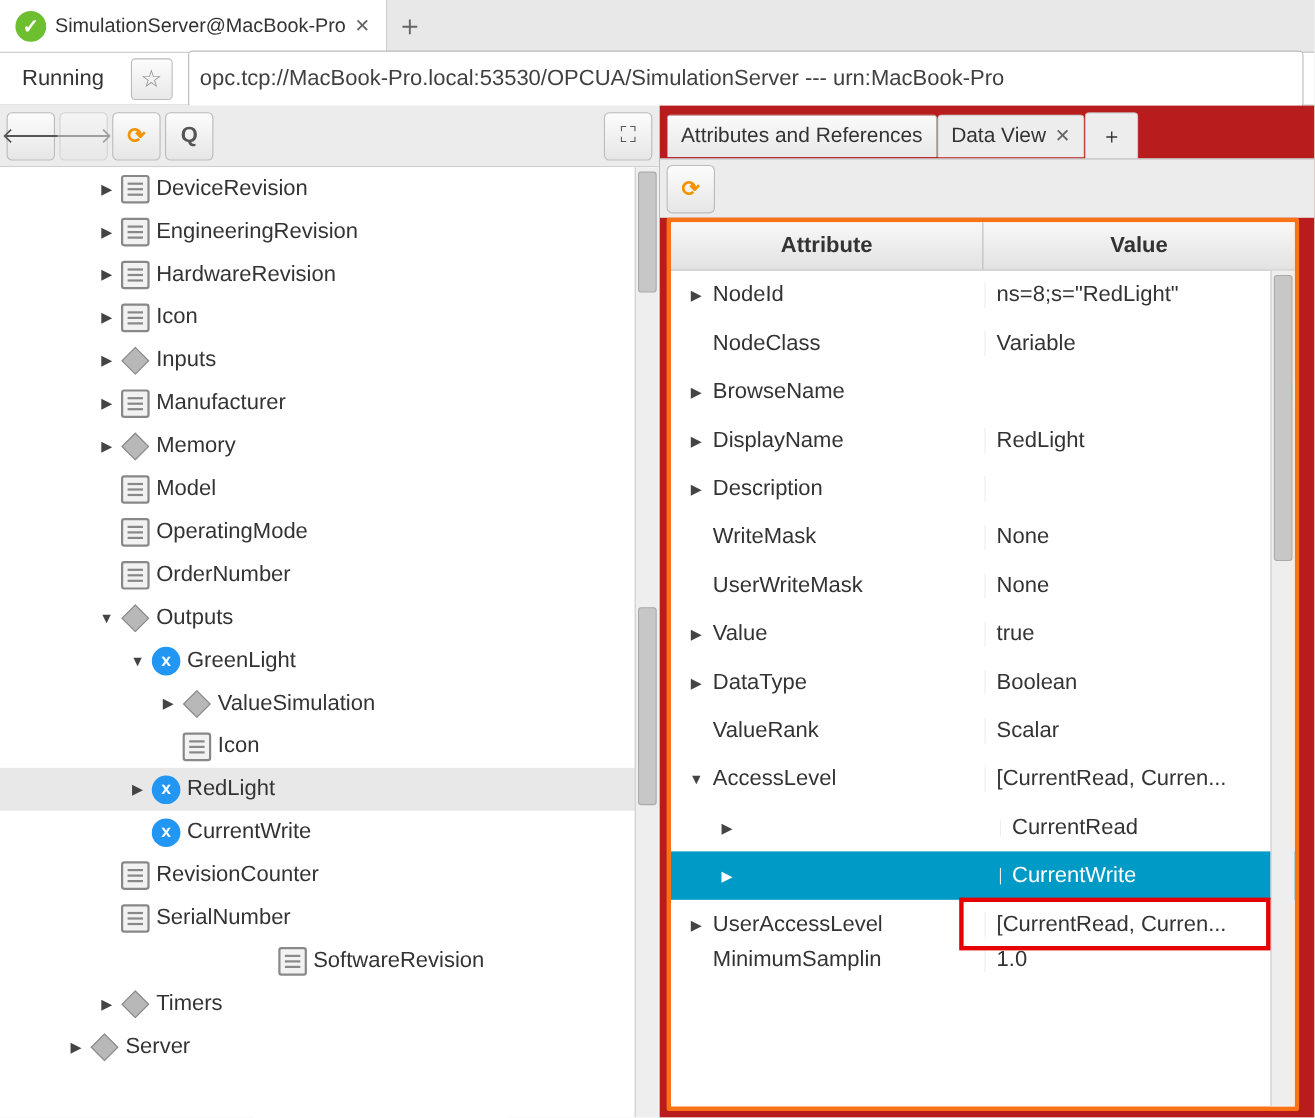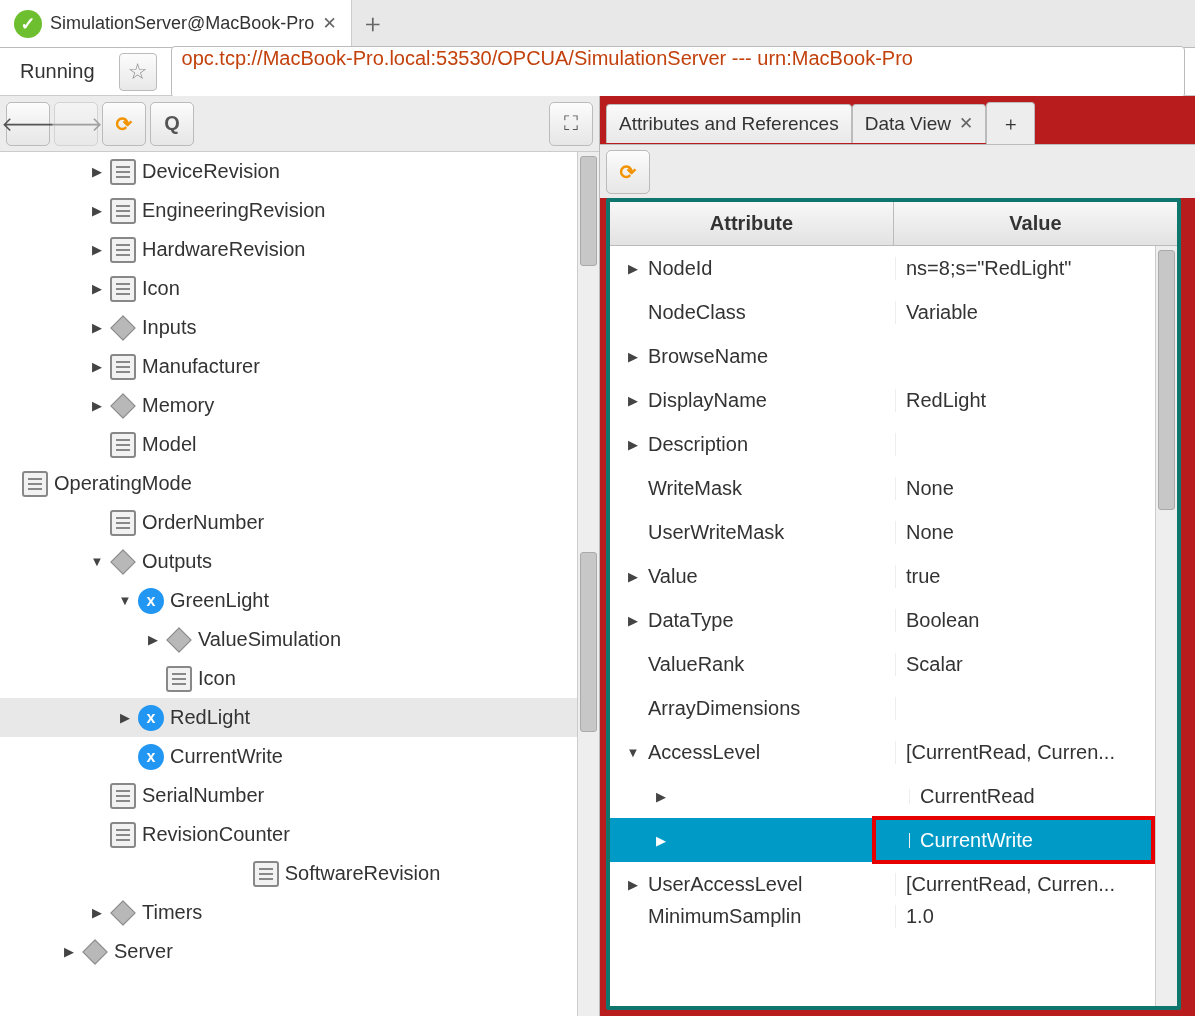--- a/index.html
+++ b/index.html
@@ -3,21 +3,21 @@
 <meta charset="utf-8">
 <style>
 * { box-sizing: border-box; margin: 0; padding: 0; }
 body { font-family: Arial, Helvetica, sans-serif; font-size: 18px; color: #333; background: #f2f2f2; width: 1195px; height: 1016px; overflow: hidden; }
 .tabbar { display: flex; align-items: center; height: 48px; background: #e8e8e8; border-bottom: 1px solid #bbb; }
 .tab { display: flex; align-items: center; padding: 0 14px; height: 100%; background: #fff; border-right: 1px solid #ccc; gap: 8px; }
 .tab-add { width: 42px; display: flex; align-items: center; justify-content: center; color: #666; font-size: 26px; }
 .status-row { display: flex; align-items: center; height: 48px; padding: 0 10px; gap: 14px; background: #fff; border-bottom: 1px solid #ccc; }
 .status-label { padding: 0 10px; font-size: 20px; }
 .star-btn { width: 38px; height: 38px; border: 1px solid #bbb; border-radius: 4px; background: linear-gradient(#fcfcfc,#e8e8e8); display: flex; align-items: center; justify-content: center; color: #888; font-size: 22px; }
-.addr { flex: 1; height: 52px; border: 1px solid #bbb; border-radius: 4px; background: #fff; display: flex; padding: 0 10px; color: #c2410c; font-size: 20px; overflow: hidden; white-space: nowrap; }
+.addr { flex: 1; height: 52px; border: 1px solid #bbb; border-radius: 4px; background: #fff; display: flex; align-items: center; padding: 0 10px; color: #404040; font-size: 20px; overflow: hidden; white-space: nowrap; }
 .split { display: flex; height: calc(1016px - 48px - 48px); }
 .left-pane { width: 600px; border-right: 1px solid #bbb; background: #fff; display: flex; flex-direction: column; }
 .right-pane { flex: 1; background: #b91c1c; display: flex; flex-direction: column; }
 .toolbar { display: flex; align-items: center; height: 56px; padding: 6px; gap: 4px; background: #ececec; border-bottom: 1px solid #ccc; }
 .tool-btn { width: 44px; height: 44px; border: 1px solid #bbb; border-radius: 5px; background: linear-gradient(#fcfcfc,#e6e6e6); display: flex; align-items: center; justify-content: center; font-size: 20px; color: #555; }
 .tool-btn.orange { color: #f29300; font-weight: bold; }
 .toolbar-spacer { flex: 1; }
 .tree { flex: 1; overflow: auto; background: #fff; position: relative; }
 .tree-row { display: flex; align-items: center; height: 39px; white-space: nowrap; font-size: 20px; }
 .tree-row.selected { background: #e8e8e8; }
@@ -26,21 +26,21 @@
 .icon-prop { border: 2px solid #888; border-radius: 3px; background: #f2f2f2; }
 .icon-prop::before { content: ""; display: block; width: 14px; height: 2px; background: #888; box-shadow: 0 5px 0 #888, 0 -5px 0 #888; }
 .icon-cube { transform: rotate(45deg); width: 18px; height: 18px; background: #b8b8b8; border: 1px solid #888; }
 .icon-varx { width: 26px; height: 26px; border-radius: 50%; background: #2196f3; color: #fff; font-size: 16px; font-weight: bold; display: flex; align-items: center; justify-content: center; }
 .scroll-y { position: absolute; right: 0; top: 0; bottom: 0; width: 22px; background: #eee; border-left: 1px solid #ccc; }
 .scroll-thumb { position: absolute; left: 2px; right: 2px; background: #c7c7c7; border: 1px solid #aaa; border-radius: 3px; }
 .panel-tabs { display: flex; align-items: center; height: 48px; padding: 6px 6px 0 6px; gap: 0; }
 .ptab { padding: 8px 12px; border: 1px solid #bbb; border-bottom: none; background: linear-gradient(#fafafa,#e8e8e8); border-radius: 4px 4px 0 0; font-size: 19px; display: flex; align-items: center; gap: 8px; }
 .ptab.inactive { background: #ededed; }
 .panel-toolbar { display: flex; align-items: center; height: 54px; padding: 6px; border-top: 1px solid #bbb; background: #ececec; }
-.attr-table { flex: 1; border: 4px solid #0f766e; border-radius: 2px; margin: 0 14px 6px 6px; background: #fff; position: relative; overflow: hidden; }
+.attr-table { flex: 1; border: 4px solid #f97316; border-radius: 2px; margin: 0 14px 6px 6px; background: #fff; position: relative; overflow: hidden; }
 .attr-header { display: flex; height: 44px; background: linear-gradient(#f8f8f8,#e2e2e2); border-bottom: 1px solid #bbb; }
 .attr-header > div { flex: 1; display: flex; align-items: center; justify-content: center; font-weight: bold; font-size: 20px; border-right: 1px solid #bbb; }
 .attr-body { position: relative; height: calc(100% - 44px); }
 .attr-row { display: flex; height: 44px; align-items: center; font-size: 20px; }
 .attr-row .acell { flex: 1; padding-left: 8px; display: flex; align-items: center; gap: 6px; border-right: 1px solid #eee; }
 .attr-row .vcell { flex: 1; padding-left: 10px; overflow: hidden; white-space: nowrap; }
 .attr-row.selected { background: #009ac7; color: #fff; }
 .redbox { position: absolute; border: 4px solid #e60000; pointer-events: none; }
 .check-icon { width: 28px; height: 28px; border-radius: 50%; background: #6dbf2f; color: #fff; display: flex; align-items: center; justify-content: center; font-size: 18px; font-weight: bold; }
 .close-x { color: #666; font-size: 17px; }
@@ -126,21 +126,21 @@
           <span class="node-icon">
             <span class="icon-cube"></span>
           </span>
           <span>Memory</span>
         </div>
         <div class="tree-row" style="padding-left: 88px;">
           <span class="expander"></span>
           <span class="node-icon icon-prop"></span>
           <span>Model</span>
         </div>
-        <div class="tree-row" style="">
+        <div class="tree-row" style="padding-left: 88px;">
           <span class="expander"></span>
           <span class="node-icon icon-prop"></span>
           <span>OperatingMode</span>
         </div>
         <div class="tree-row" style="padding-left: 88px;">
           <span class="expander"></span>
           <span class="node-icon icon-prop"></span>
           <span>OrderNumber</span>
         </div>
         <div class="tree-row" style="padding-left: 88px;">
@@ -179,26 +179,26 @@
         <div class="tree-row" style="padding-left: 116px;">
           <span class="expander"></span>
           <span class="node-icon">
             <span class="icon-varx">x</span>
           </span>
           <span>CurrentWrite</span>
         </div>
         <div class="tree-row" style="padding-left: 88px;">
           <span class="expander"></span>
           <span class="node-icon icon-prop"></span>
+          <span>RevisionCounter</span>
+        </div>
+        <div class="tree-row" style="padding-left: 88px;">
+          <span class="expander"></span>
+          <span class="node-icon icon-prop"></span>
           <span>SerialNumber</span>
-        </div>
-        <div class="tree-row" style="padding-left: 88px;">
-          <span class="expander"></span>
-          <span class="node-icon icon-prop"></span>
-          <span>RevisionCounter</span>
         </div>
         <div class="tree-row" style="padding-left: 72px; justify-content: center;">
           <span class="expander"></span>
           <span class="node-icon icon-prop"></span>
           <span>SoftwareRevision</span>
         </div>
         <div class="tree-row" style="padding-left: 88px;">
           <span class="expander">▶</span>
           <span class="node-icon">
             <span class="icon-cube"></span>
@@ -305,27 +305,20 @@
           </div>
           <div class="attr-row">
             <div class="acell" style="padding-left: 14px;">
               <span class="expander"></span>
               <span>ValueRank</span>
             </div>
             <div class="vcell">Scalar</div>
           </div>
           <div class="attr-row">
             <div class="acell" style="padding-left: 14px;">
-              <span class="expander"></span>
-              <span>ArrayDimensions</span>
-            </div>
-            <div class="vcell"></div>
-          </div>
-          <div class="attr-row">
-            <div class="acell" style="padding-left: 14px;">
               <span class="expander">▼</span>
               <span>AccessLevel</span>
             </div>
             <div class="vcell">[CurrentRead, Curren...</div>
           </div>
           <div class="attr-row">
             <div class="acell" style="padding-left: 42px;">
               <span class="expander">▶</span>
               <span></span>
             </div>

